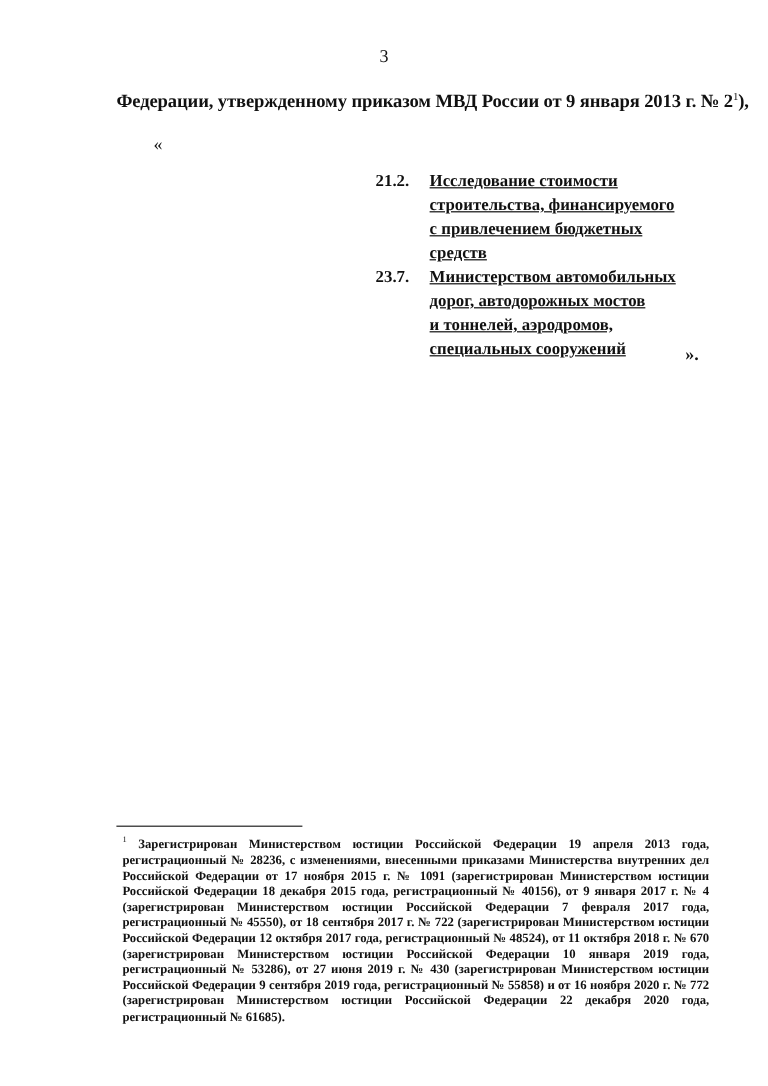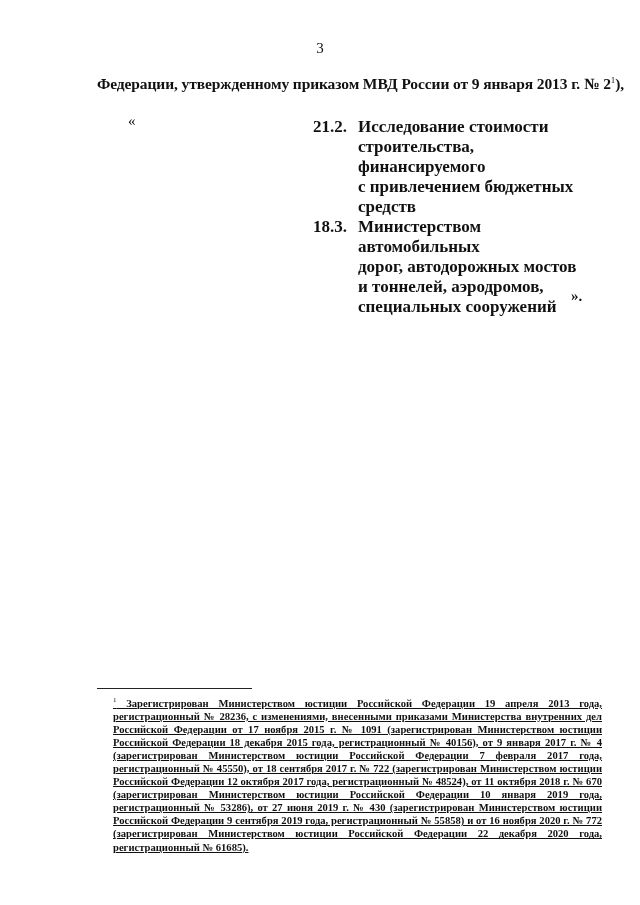--- a/index.html
+++ b/index.html
@@ -31,49 +31,48 @@
     }
     .intro p { margin: 0; white-space: nowrap; }
     .intro sup { font-size: 9px; font-weight: normal; }
     .open-quote {
       position: absolute;
       left: 128px; top: 113px;
       font-size: 15px;
     }
     .items {
       position: absolute;
-      left: 313px; top: 117px;
-      font-size: 17px;
+      left: 313px; top: 142px;
+      font-size: 14px;
       line-height: 20px;
       font-weight: bold;
     }
     .item { display: flex; }
     .item-num { width: 45px; flex: none; }
-    .item-text { white-space: pre-line; width: 240px; }
+    .item-text { white-space: pre-line; width: 240px; text-decoration: underline; }
     .close-quote {
       position: absolute;
       left: 571px; top: 288px;
       font-size: 15px;
       font-weight: bold;
     }
     .footnote-rule {
       position: absolute;
       left: 97px; top: 688px;
       width: 155px; height: 0;
       border-top: 1px solid #222;
     }
     .footnote {
       position: absolute;
-      left: 113px; top: 694px;
+      left: 102px; top: 694px;
       width: 489px;
       font-size: 10.6px;
       line-height: 13.1px;
       font-weight: bold;
       text-align: justify;
-      text-decoration: underline;
     }
     .footnote sup { font-size: 7px; font-weight: normal; }
   </style>
 </head>
 <body>
 
 <div class="page-number">3</div>
 
 <div class="intro">
   <p><span>Федерации, утвержденному приказом МВД России от 9 января 2013 г. № 2</span><sup>1</sup><span>),</span></p>
@@ -83,21 +82,21 @@
 
 <div class="items">
   <div class="item">
     <span class="item-num">21.2.</span>
     <span class="item-text">Исследование стоимости
 строительства, финансируемого
 с привлечением бюджетных
 средств</span>
   </div>
   <div class="item">
-    <span class="item-num">18.3.</span>
+    <span class="item-num">23.7.</span>
     <span class="item-text">Министерством автомобильных
 дорог, автодорожных мостов
 и тоннелей, аэродромов,
 специальных сооружений</span>
   </div>
 </div>
 
 <div class="close-quote">».</div>
 
 <div class="footnote-rule"></div>

